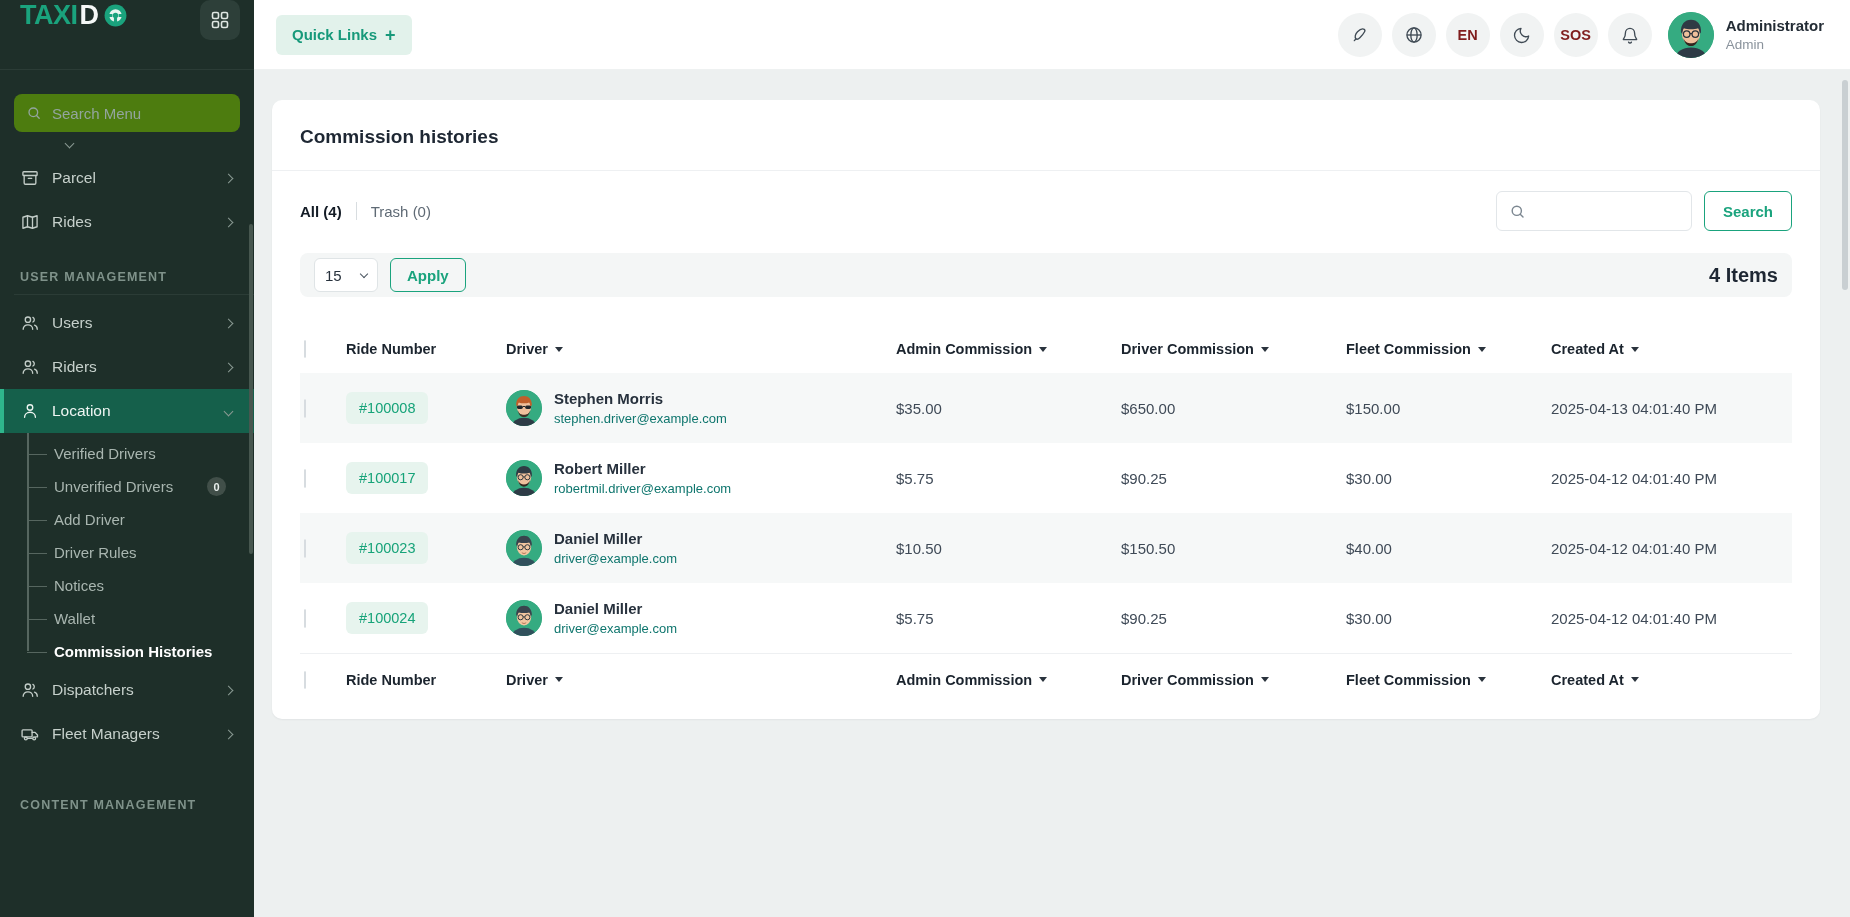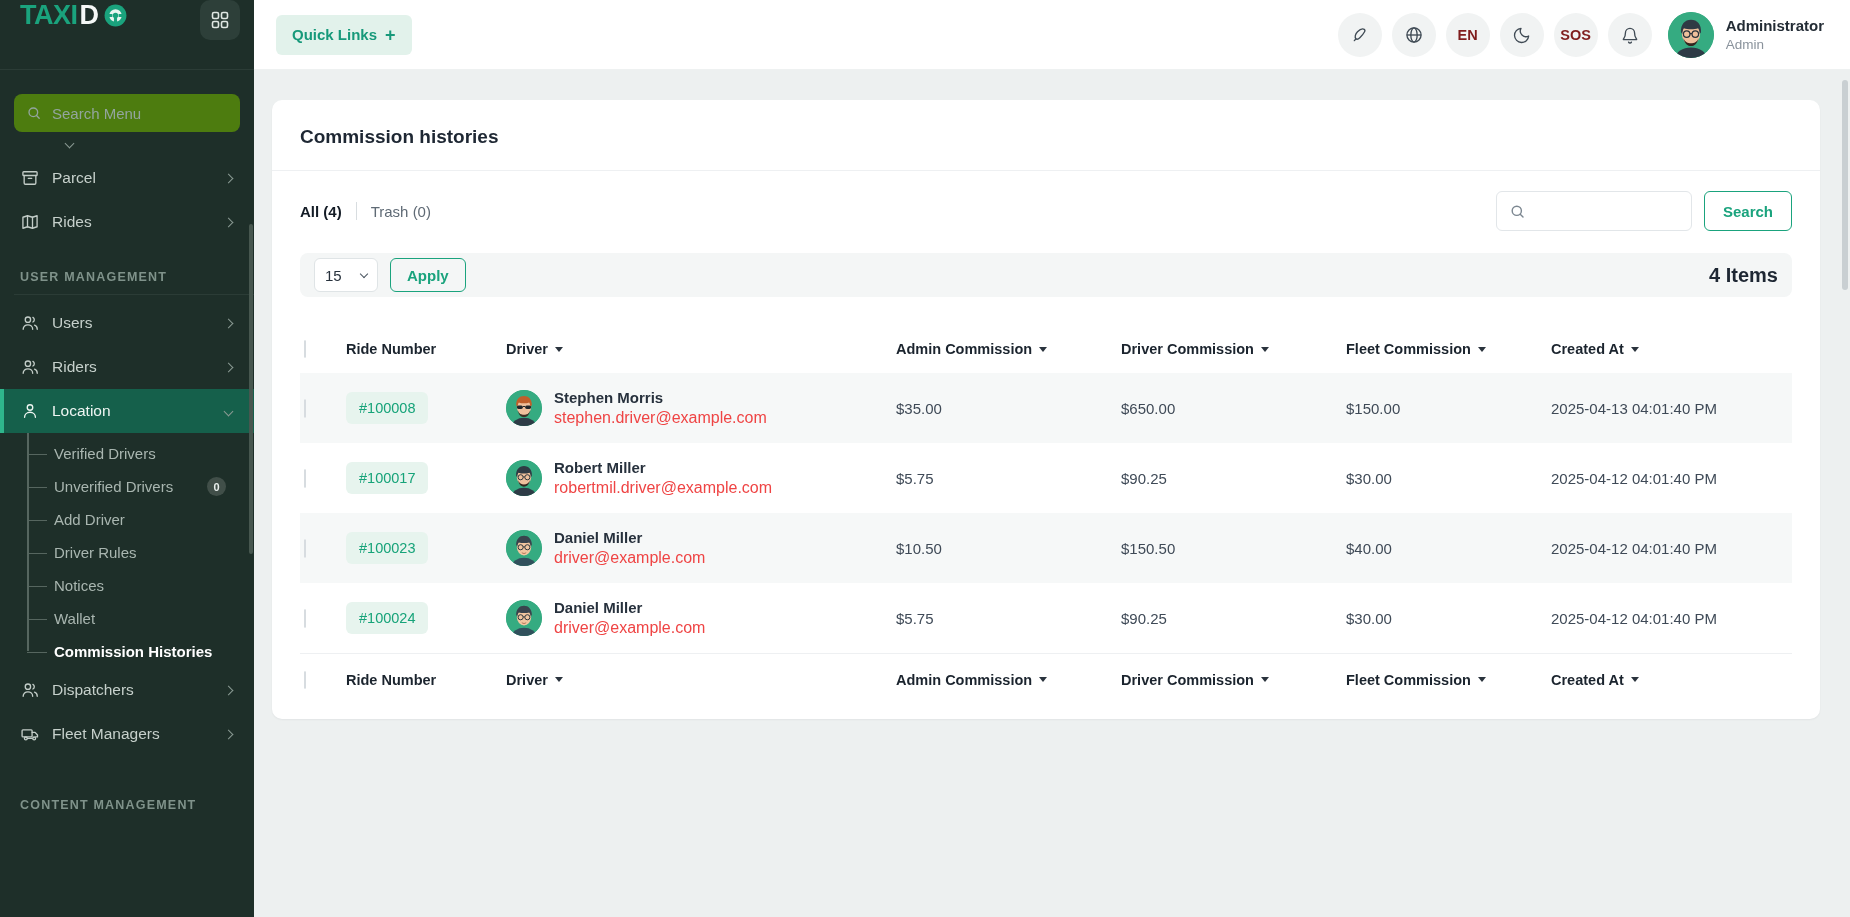--- a/index.html
+++ b/index.html
@@ -89,21 +89,21 @@
   .thead{height:48px;font-size:14.5px;font-weight:700;color:#1b242e;}
   .tfoot{height:52px;font-size:14.5px;font-weight:700;color:#1b242e;border-top:1px solid #eef0f2;}
   .tbody-row{height:70px;font-size:15px;color:#3f4a57;}
   .tbody-row.alt{background:var(--row-stripe);}
   .cb{width:18px;height:18px;border:1.5px solid #d7dce0;border-radius:5px;background:#fff;margin-left:4px;cursor:pointer;}
   .sort{width:0;height:0;border-left:4px solid transparent;border-right:4px solid transparent;border-top:5px solid #2a333d;display:inline-block;margin-left:7px;}
   .th-sortable{cursor:pointer;display:flex;align-items:center;}
   .pill{display:inline-block;background:var(--pill-bg);color:var(--pill-text);font-size:14.5px;font-weight:500;padding:8px 13px;border-radius:6px;cursor:pointer;}
   .driver-cell{display:flex;align-items:center;gap:12px;}
   .driver-name{font-size:15px;font-weight:600;color:#27313d;line-height:1.25;}
-  .driver-email{font-size:16px;color:#ef4444;margin-top:2px;}
+  .driver-email{font-size:13px;color:#0f766e;margin-top:2px;}
 
   .page-scroll-thumb{position:absolute;right:2px;top:80px;width:6px;height:210px;background:#c9cfd2;border-radius:3px;}
   svg{display:block;}
 </style>
 </head>
 <body>
 
 <div class="app">
 
   <aside class="sidebar">

